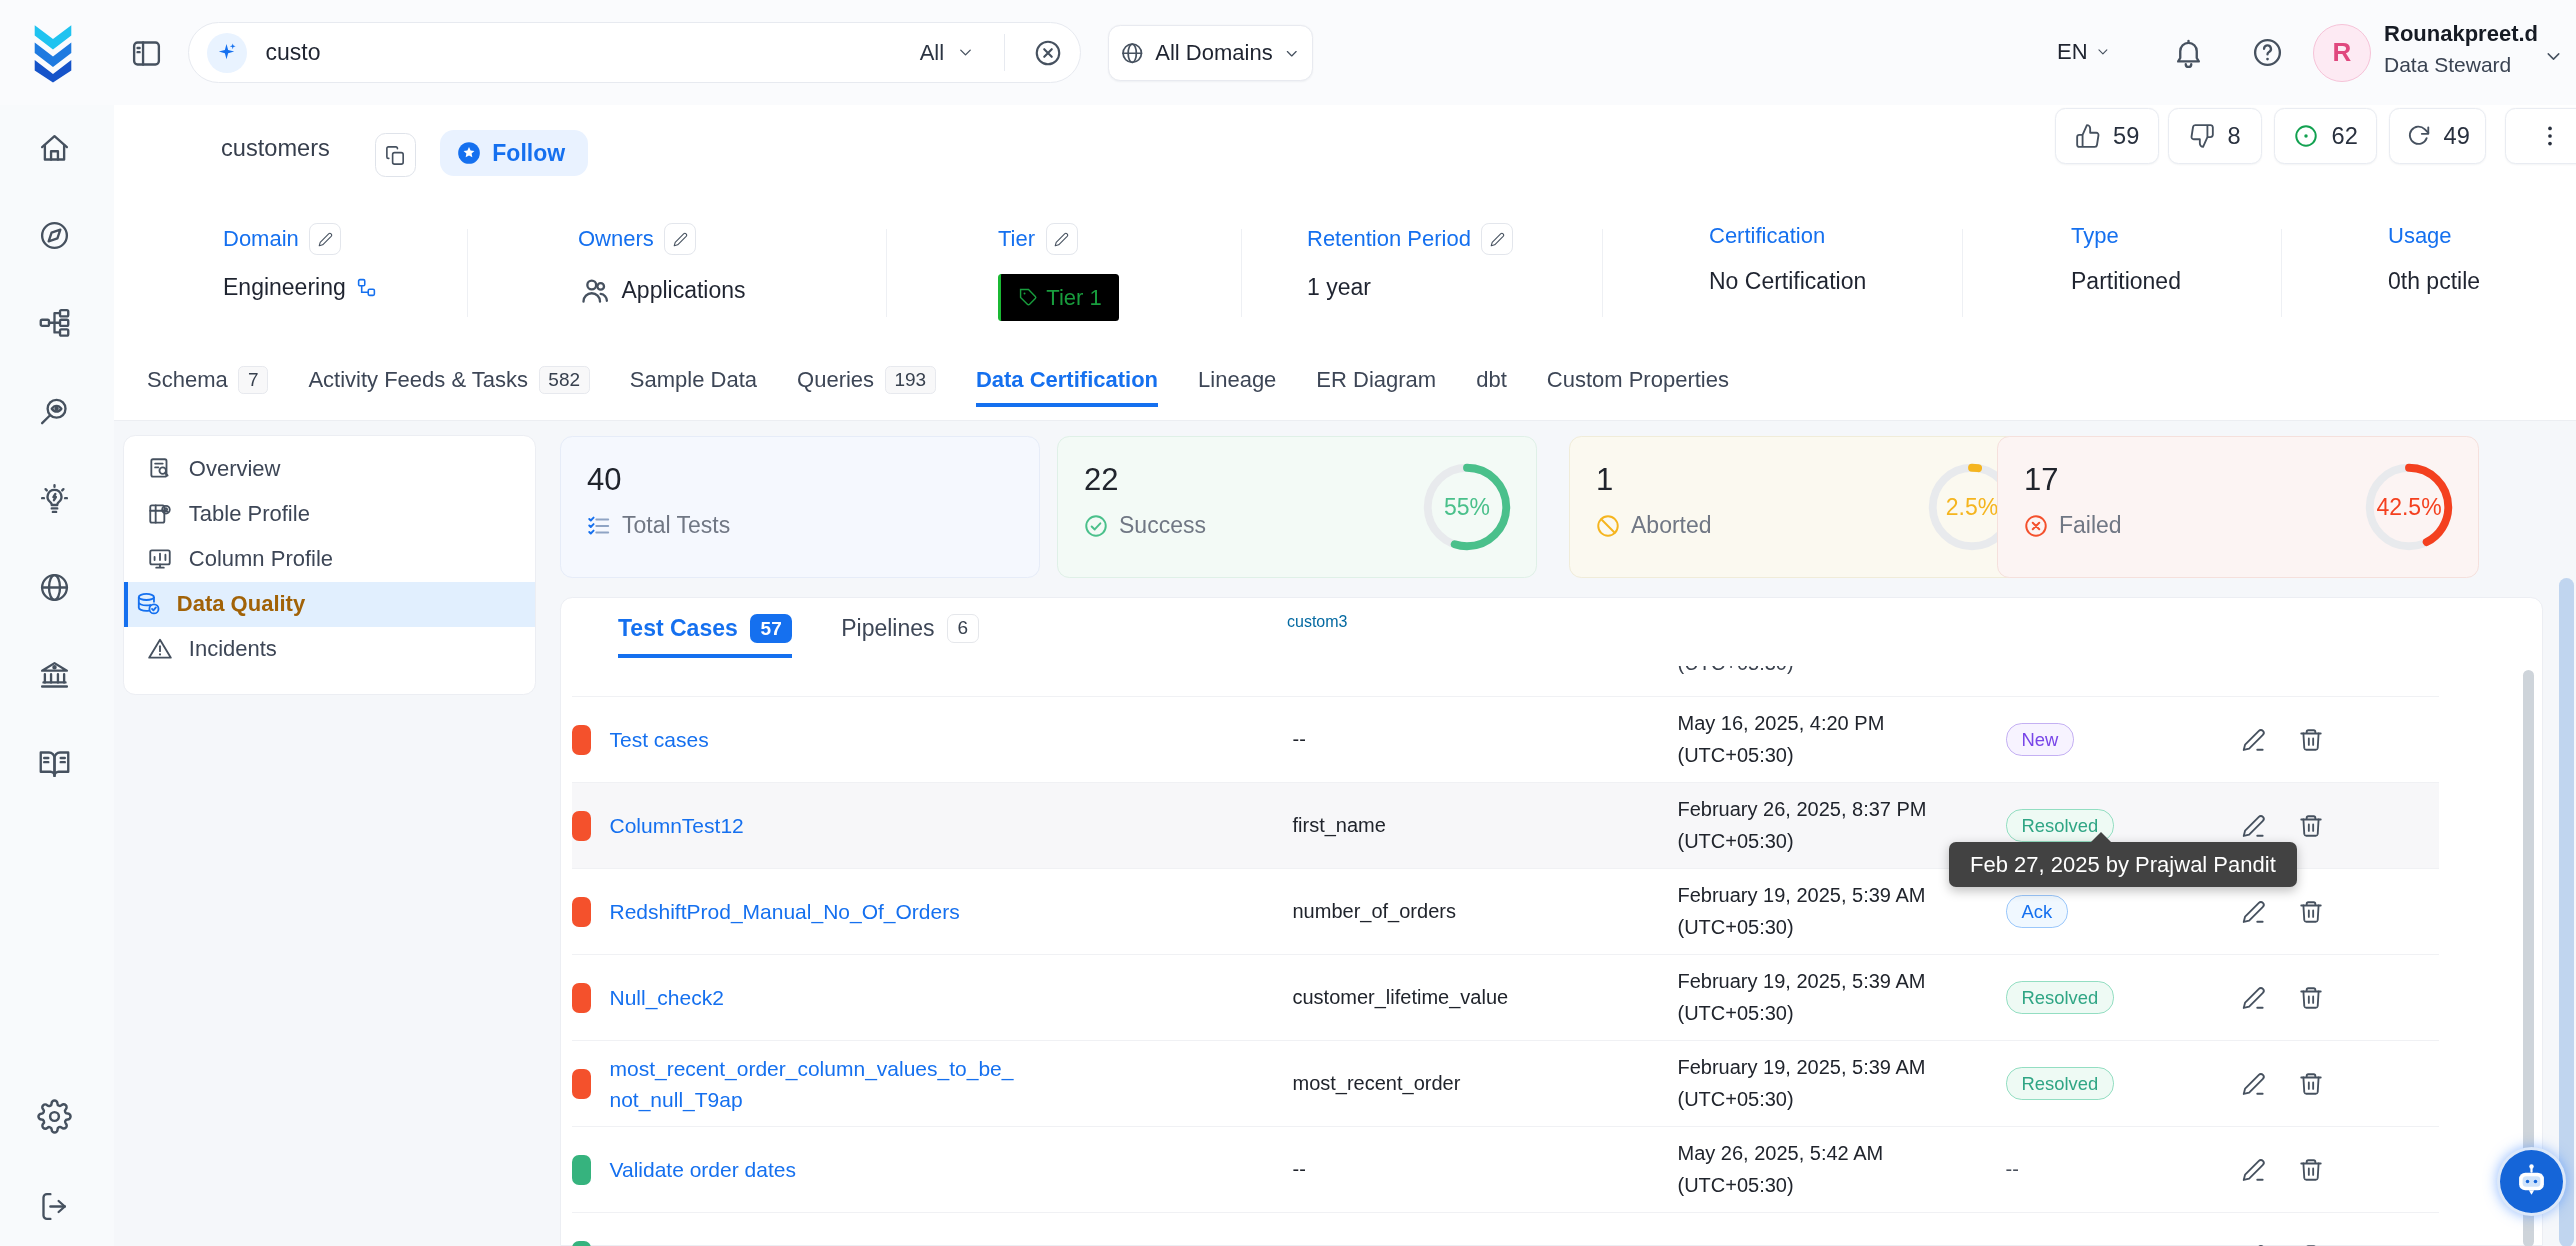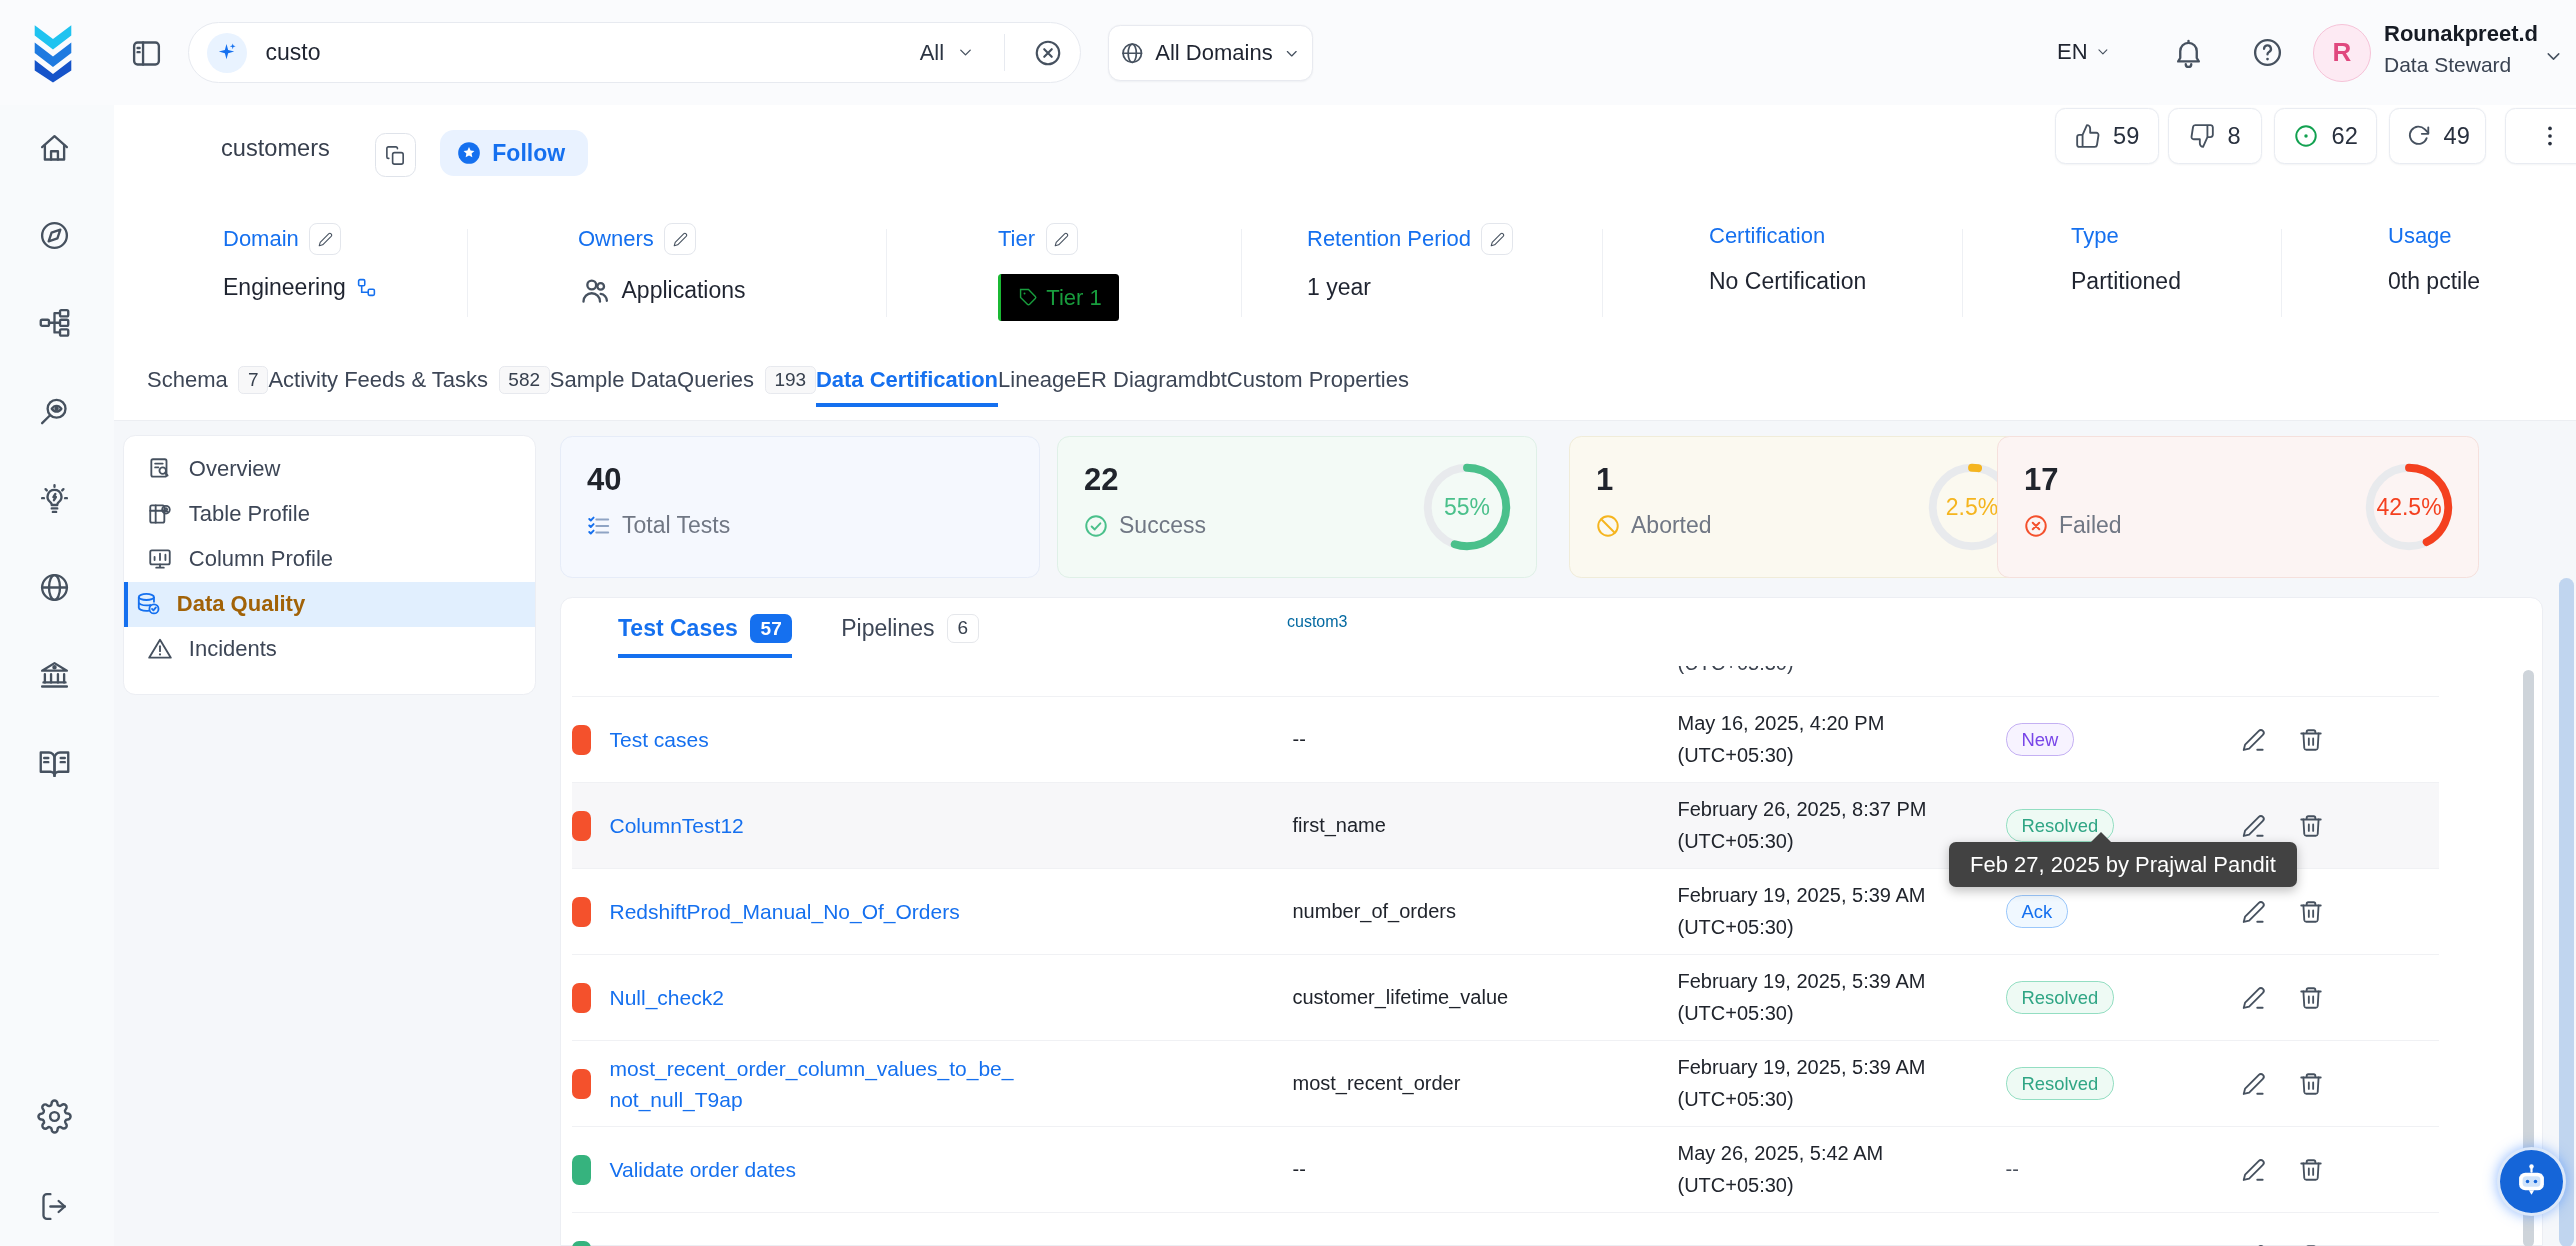--- a/index.html
+++ b/index.html
@@ -40,33 +40,33 @@
 
   
   .meta-col{position:absolute;top:223px;z-index:6}
   .meta-label{display:flex;align-items:center;gap:10.5px;font-size:22px;color:#1570ef}
   .meta-edit{width:30px;height:30px;border:0.9px solid #e3e6ec;border-radius:7.9px;background:#fff;display:flex;align-items:center;justify-content:center}
   .meta-value{margin-top:19px;font-size:23px;color:#1f2430;display:flex;align-items:center;gap:10.5px}
   .meta-div{position:absolute;top:229px;width:0.9px;height:88px;background:#eef0f4;z-index:6}
   .tier-chip{display:inline-flex;align-items:center;gap:8.8px;background:#000000;border-left:3.5px solid #1bb934;padding:10.5px 17.5px;border-radius:3.5px;color:#189d3d;font-size:22px}
 
   
-  .tabs{position:absolute;left:147px;top:366px;display:flex;align-items:center;z-index:6}
+  .tabs{position:absolute;left:147px;top:366px;display:flex;gap:40px;align-items:center;z-index:6}
   .tab{display:flex;align-items:center;gap:10.5px;font-size:22px;color:#3d4656;padding-bottom:14px;cursor:pointer}
   .tab .cnt{background:#f8f8f9;border:0.9px solid #e7e9ee;border-radius:5.3px;padding:1.8px 8.8px;font-size:19px;color:#37404e}
   .tab.active{color:#1570ef;font-weight:bold;border-bottom:4.4px solid #1570ef;padding-bottom:9.6px}
 
   
   .side-panel{position:absolute;left:123px;top:435px;width:411px;height:258px;background:#fff;border:0.9px solid #eceef3;border-radius:12.3px;z-index:6;overflow:hidden}
   .sp-item{height:45px;display:flex;align-items:center;gap:15.8px;padding-left:23px;font-size:22px;color:#3d4656;cursor:pointer}
   .sp-item.active{background:#e1effe;border-left:4.4px solid #1570ef;padding-left:7px;color:#a16207;font-weight:bold}
 
   
   .sum-card{position:absolute;top:436px;height:140px;border-radius:12.3px;z-index:6}
-  .sum-num{position:absolute;left:26px;top:24.5px;font-size:31px;font-weight:bold;color:#20242c}
+  .sum-num{position:absolute;left:26px;top:24.5px;font-size:31px;font-weight:normal;color:#20242c}
   .sum-label{position:absolute;left:24.5px;top:75px;display:flex;align-items:center;gap:10.5px;font-size:23px;color:#707784}
   .donut{position:absolute;right:21px;top:22px;width:96px;height:96px}
   .donut-label{position:absolute;inset:0;display:flex;align-items:center;justify-content:center;font-size:23px}
 
   
   .test-card{position:absolute;left:560px;top:597px;width:1983px;height:649px;background:#fff;border:0.9px solid #eceef3;border-radius:12.3px 12.3px 0 0;z-index:6;box-sizing:border-box}
   .tc-tabs{position:absolute;left:57px;top:15.8px;display:flex;gap:49px;align-items:center}
   .tc-tab{display:flex;align-items:center;gap:12.3px;font-size:23px;color:#3d4656;padding-bottom:15.8px;cursor:pointer}
   .tc-tab.active{color:#1570ef;font-weight:bold;border-bottom:4.4px solid #1570ef;padding-bottom:11.4px}
   .tc-tab.active .cnt{background:#1570ef;color:#fff;border:none;border-radius:7px;padding:3.5px 10.5px;font-size:19px}

